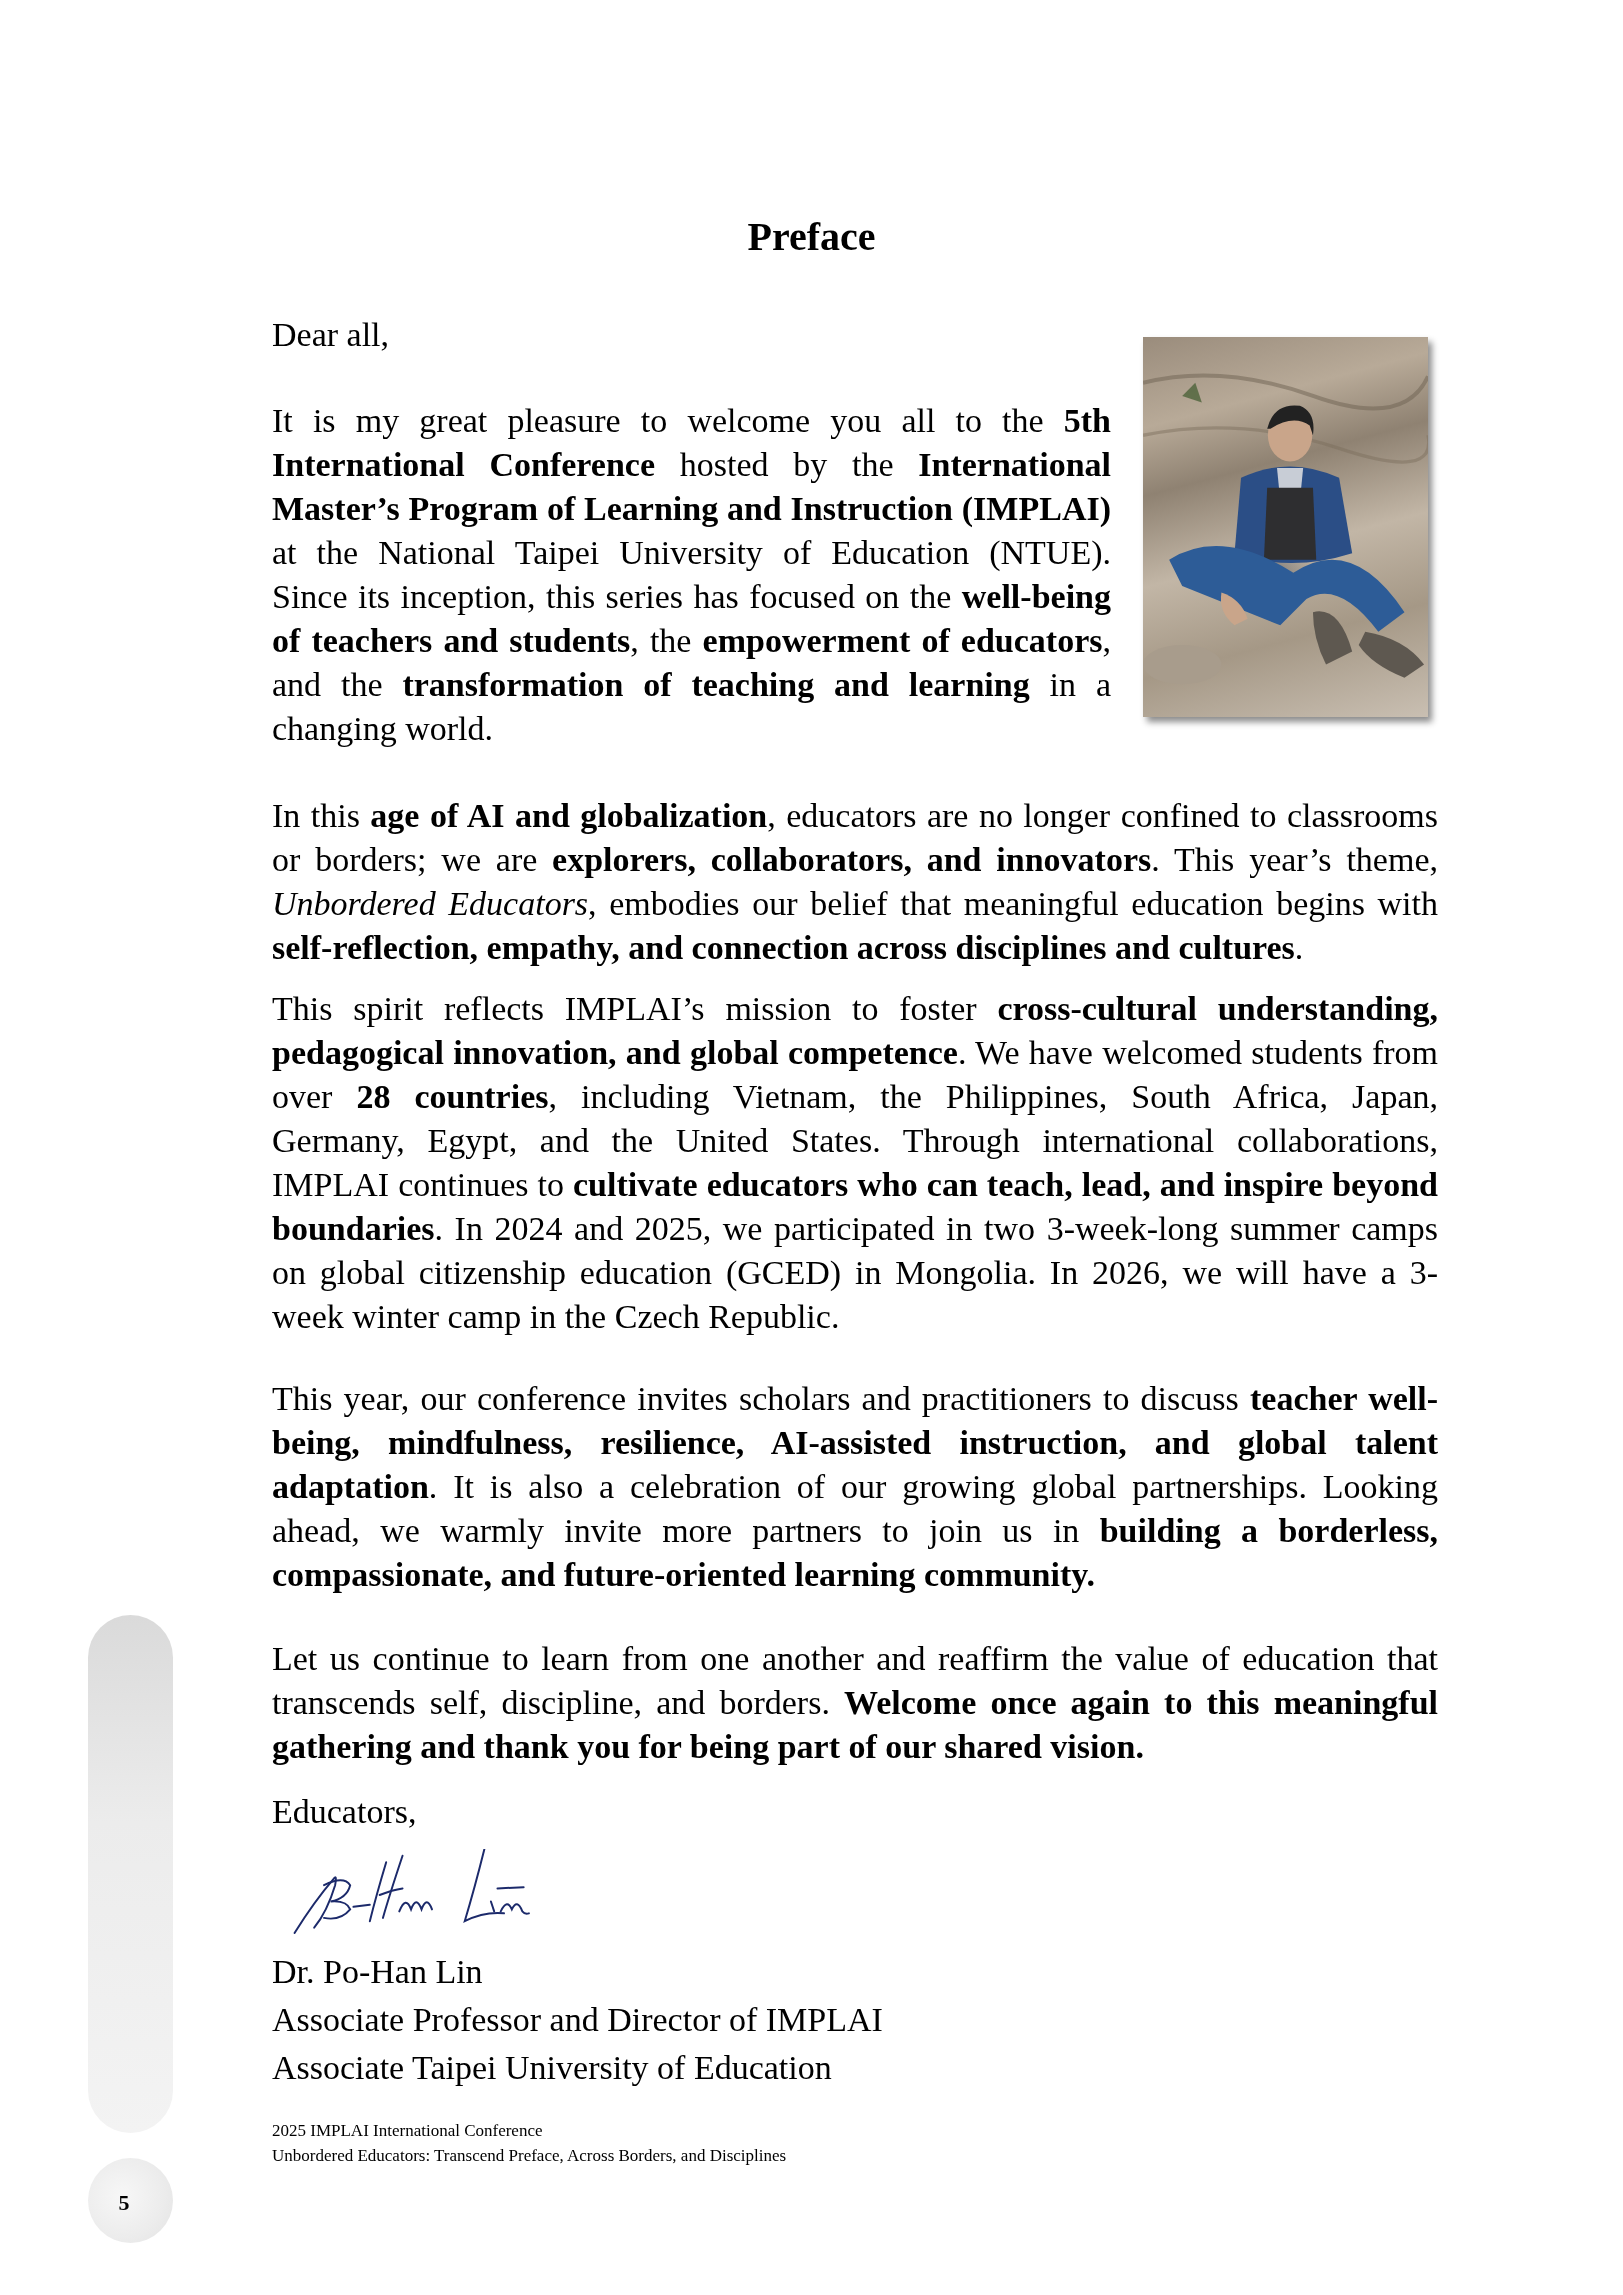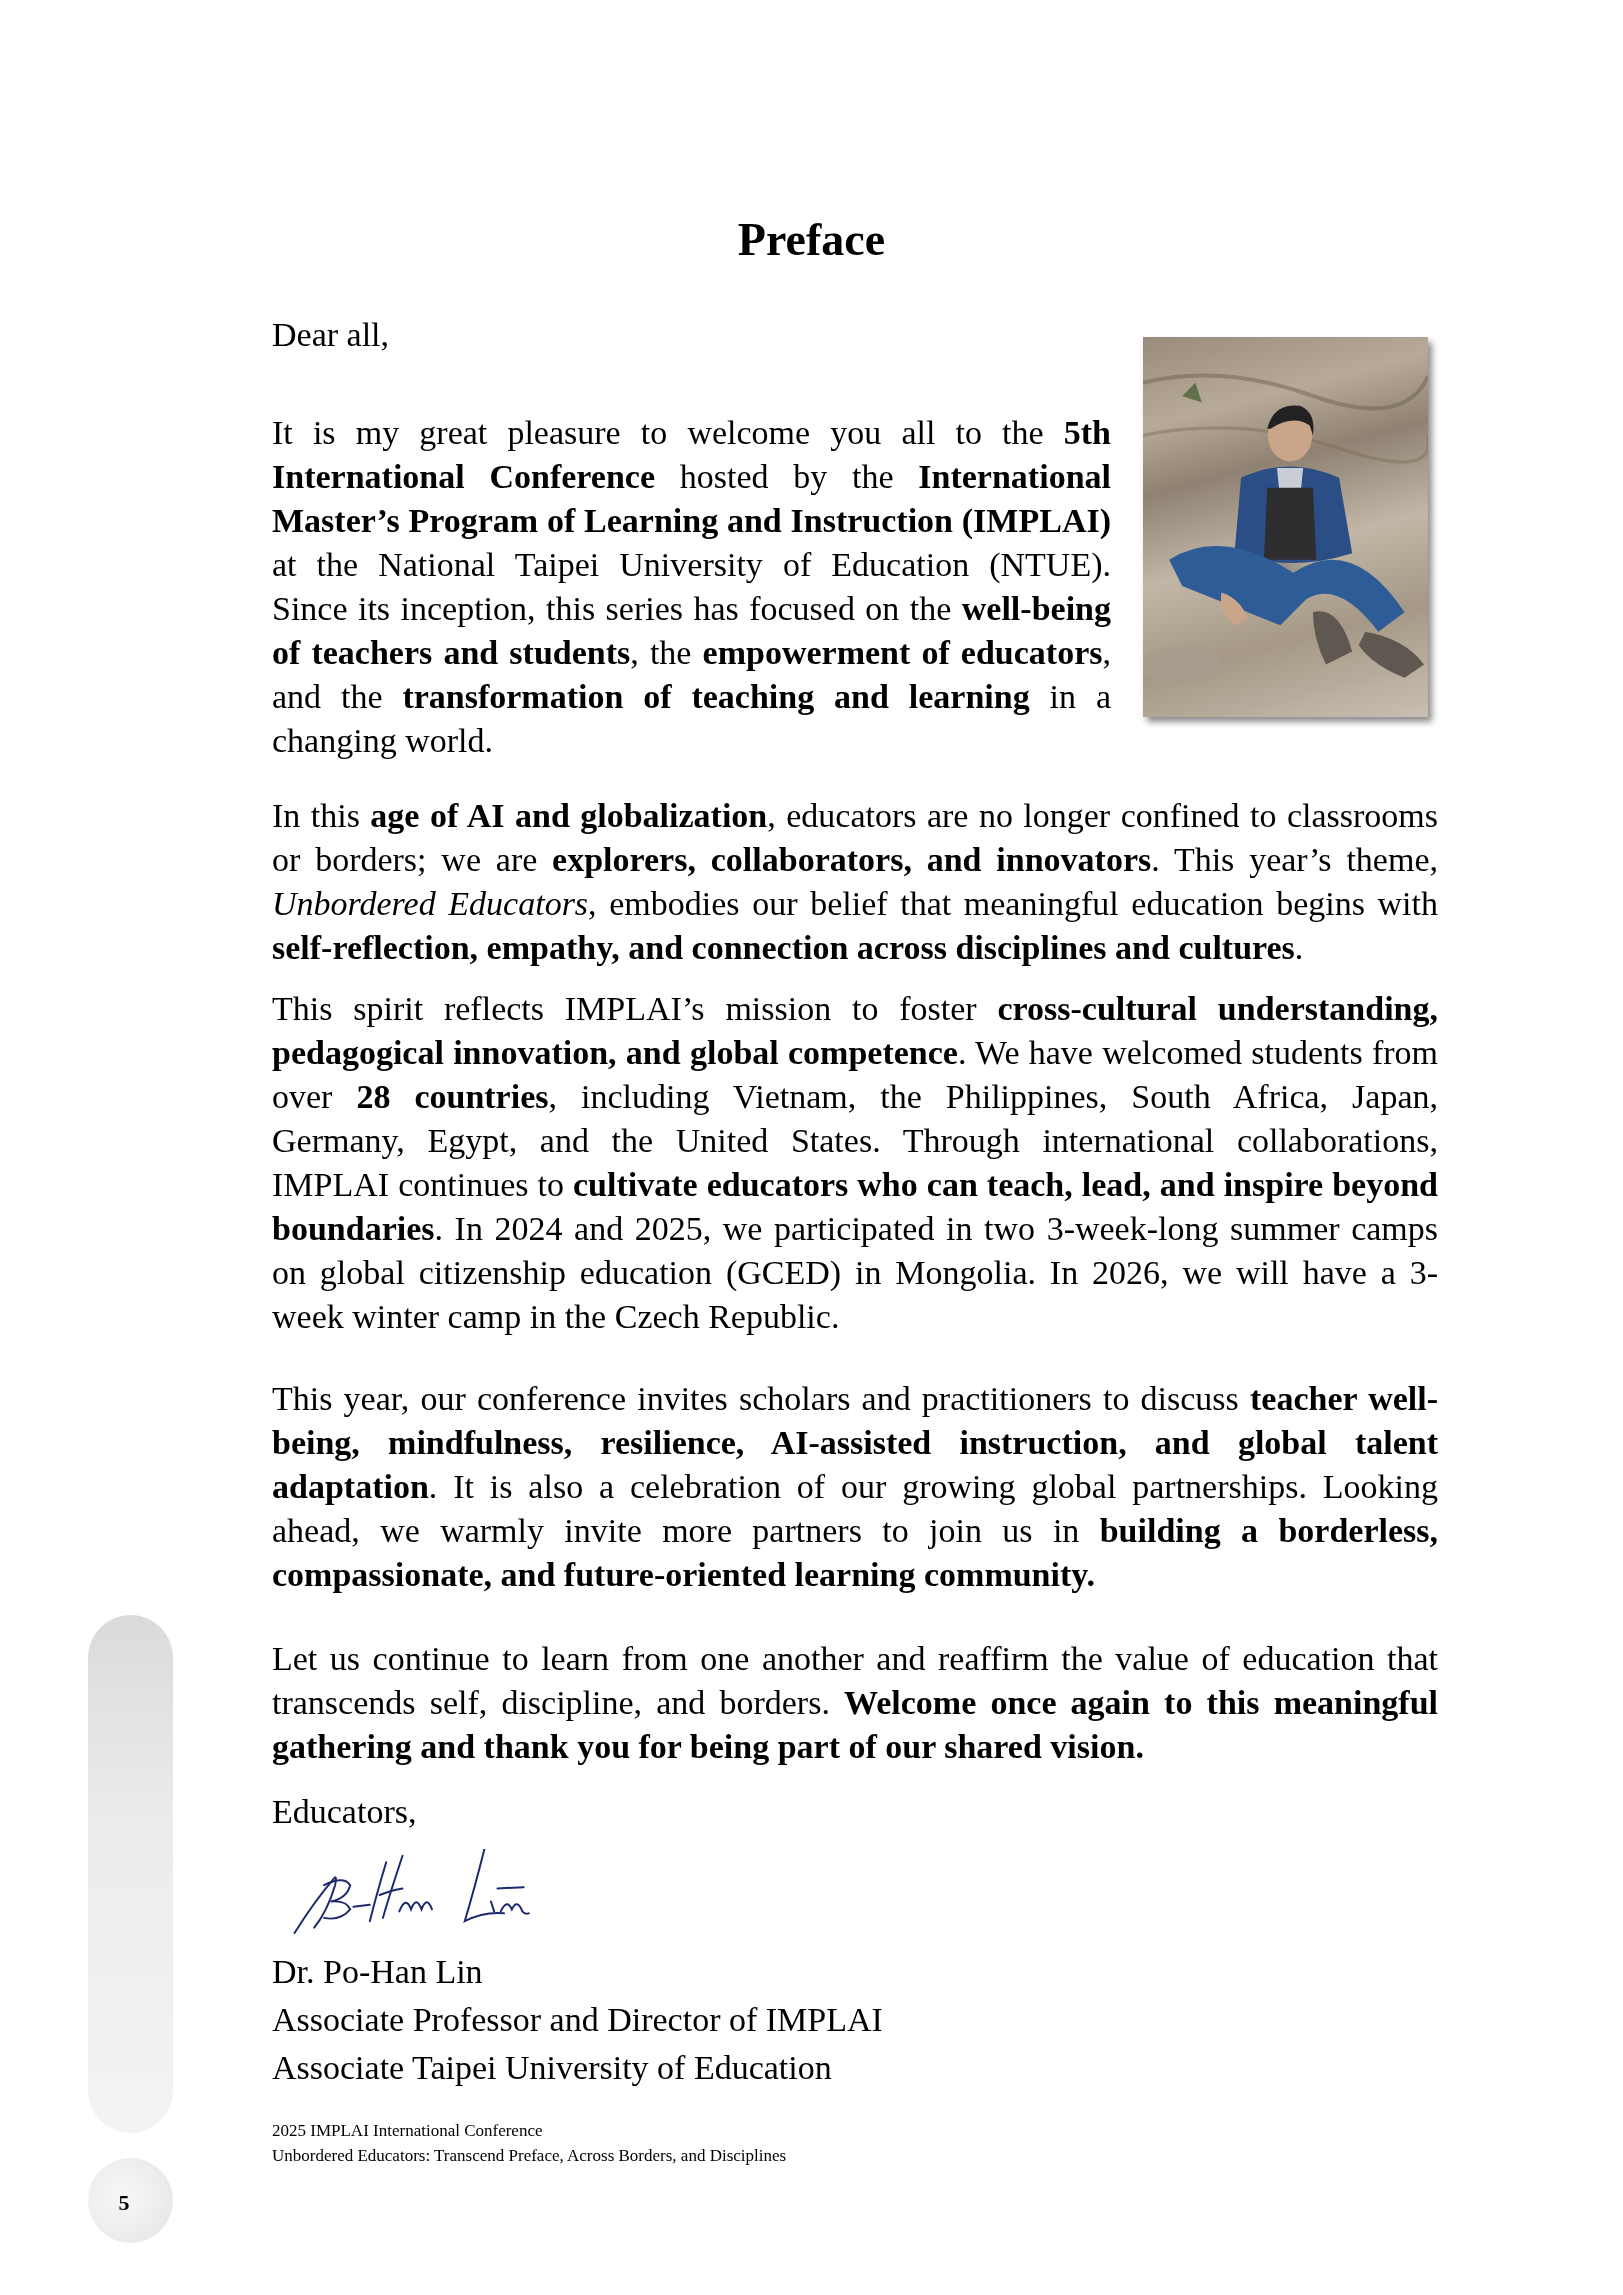--- a/index.html
+++ b/index.html
@@ -2,27 +2,27 @@
 <html style="font-size:10.5px"><head>
 <meta charset="utf-8">
 <style>
   html, body { margin: 0; padding: 0; background: #ffffff; }
   body {
     width: 1623px; height: 2295px; position: relative; overflow: hidden;
     font-family: "Liberation Serif", "DejaVu Serif", serif; color: #000;
   }
   .page-title {
     position: absolute; top: 213px; left: 0; width: 1623px; text-align: center;
-    font-weight: bold; font-size: 46px; letter-spacing: 0;
+    font-weight: bold; font-size: 40px; letter-spacing: 0;
   }
   .body-text { font-size: 34px; line-height: 44px; }
   .salutation { position: absolute; left: 272px; top: 313px; }
   .p1 {
     position: absolute; left: 272px; top: 399px; width: 839px;
-    text-align: justify; text-align-last: left; margin-top: 12px;
+    text-align: justify; text-align-last: left;
   }
   .photo {
     position: absolute; left: 1143px; top: 337px; width: 285px; height: 380px;
     box-shadow: 3.9px 5.2px 6.5px rgba(0,0,0,0.45);
     overflow: hidden;
     background:
       radial-gradient(ellipse 30% 12% at 40% 62%, rgba(30,40,60,0.5), transparent 70%),
       linear-gradient(165deg, #9a8c7c 0%, #b8aa98 20%, #8f8272 35%, #c2b6a6 55%, #a59886 75%, #c9bfb2 100%);
   }
   .photo svg { position: absolute; inset: 0; width: 100%; height: 100%; }

